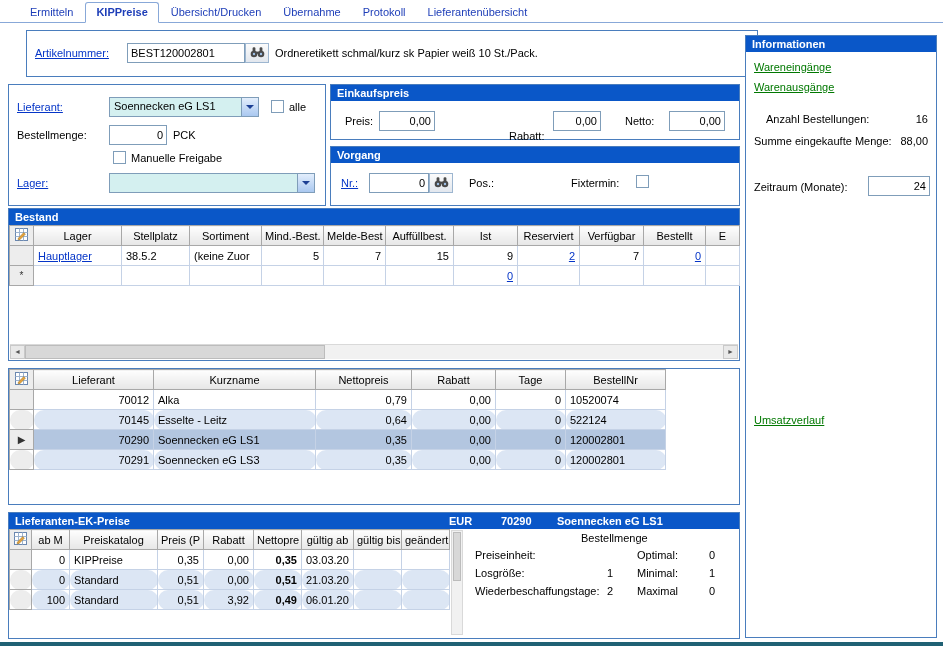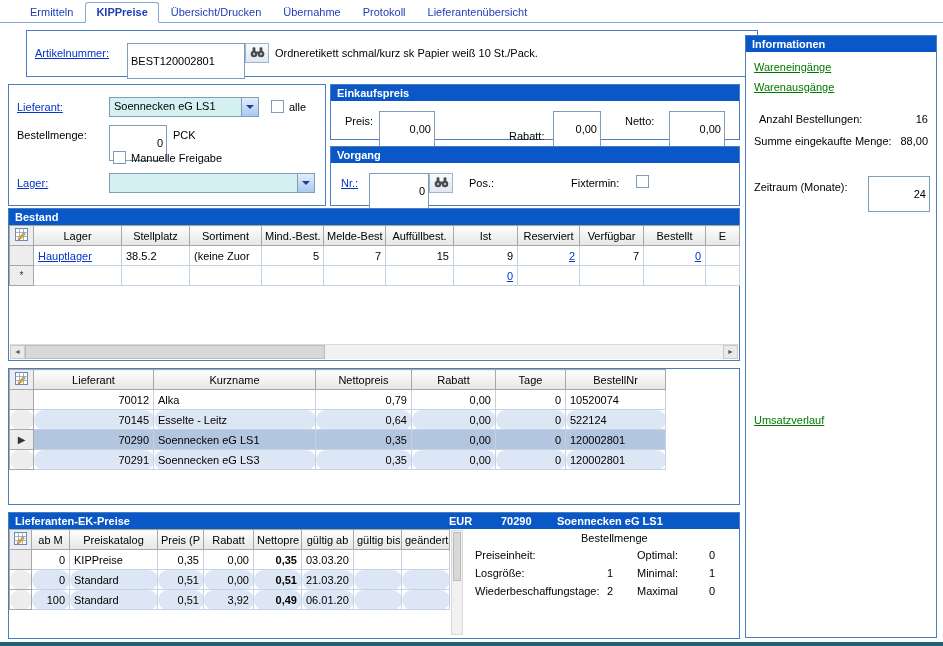--- a/index.html
+++ b/index.html
@@ -15,21 +15,21 @@
 
   
   .gbox { position: absolute; border: 1px solid #4a7dbd; background: #fff; }
   .bluehdr { position: relative; height: 16px; background: #0a57c8; color: #fff; font-weight: bold; padding: 1px 6px; line-height: 14px; font-size: 11px; }
   .hdr-extra { position: absolute; top: 1px; white-space: nowrap; }
 
   .lbl { position: absolute; white-space: nowrap; line-height: 14px; }
   .bluelink { color: #0535c8; text-decoration: underline; cursor: pointer; }
   .greenlink { color: #017801; text-decoration: underline; cursor: pointer; }
 
-  .tin { position: absolute; height: 36px; border: 1px solid #7f9db9; font: 11px "Liberation Sans", sans-serif; padding: 9px 3px; background: #fff; }
+  .tin { position: absolute; height: 20px; border: 1px solid #7f9db9; font: 11px "Liberation Sans", sans-serif; padding: 9px 3px; background: #fff; }
   .num-in { text-align: right; }
 
   .combo { position: absolute; height: 20px; border: 1px solid #7f9db9; background: #d4f0f0; display: flex; align-items: stretch; cursor: pointer; }
   .combo .val { flex: 1; padding: 2px 4px; overflow: hidden; white-space: nowrap; }
   .combo .arrow { width: 17px; background: linear-gradient(#e3eefc, #aac8f0); border-left: 1px solid #7f9db9; display: flex; align-items: center; justify-content: center; }
   .combo .arrow i { border: 4px solid transparent; border-top-color: #1c3f94; margin-top: 4px; }
 
   .cb { position: absolute; width: 13px; height: 13px; border: 1px solid #7f9db9; background: #fff; cursor: pointer; }
 
   .icobtn { position: absolute; width: 24px; height: 20px; border: 1px solid #9db6d0; background: linear-gradient(#fbfbfb, #e2e7ee); display: flex; align-items: center; justify-content: center; cursor: pointer; }
@@ -389,21 +389,21 @@
     <span class="lbl" style="left:580px; top:71px; width:24px; text-align:right;">2</span>
     <span class="lbl" style="left:628px; top:71px;">Maximal</span>
     <span class="lbl" style="left:682px; top:71px; width:24px; text-align:right;">0</span>
   </div>
 
   <div class="infopanel">
     <div class="bluehdr">Informationen</div>
     <span class="lbl greenlink" style="left:8px; top:24px;">Wareneingänge</span>
     <span class="lbl greenlink" style="left:8px; top:44px;">Warenausgänge</span>
 
-    <span class="lbl" style="left:13px; top:76px;">Anzahl Bestellungen:</span>
+    <span class="lbl" style="left:20px; top:76px;">Anzahl Bestellungen:</span>
     <span class="lbl" style="right:8px; top:76px;">16</span>
 
     <span class="lbl" style="left:8px; top:98px;">Summe eingekaufte Menge:</span>
     <span class="lbl" style="right:8px; top:98px;">88,00</span>
 
     <span class="lbl" style="left:8px; top:144px;">Zeitraum (Monate):</span>
     <input class="tin num-in" style="right: 6px; left: auto; top: 140px; width: 62px;" value="24">
 
     <span class="lbl greenlink" style="left:8px; top:377px;">Umsatzverlauf</span>
   </div>

